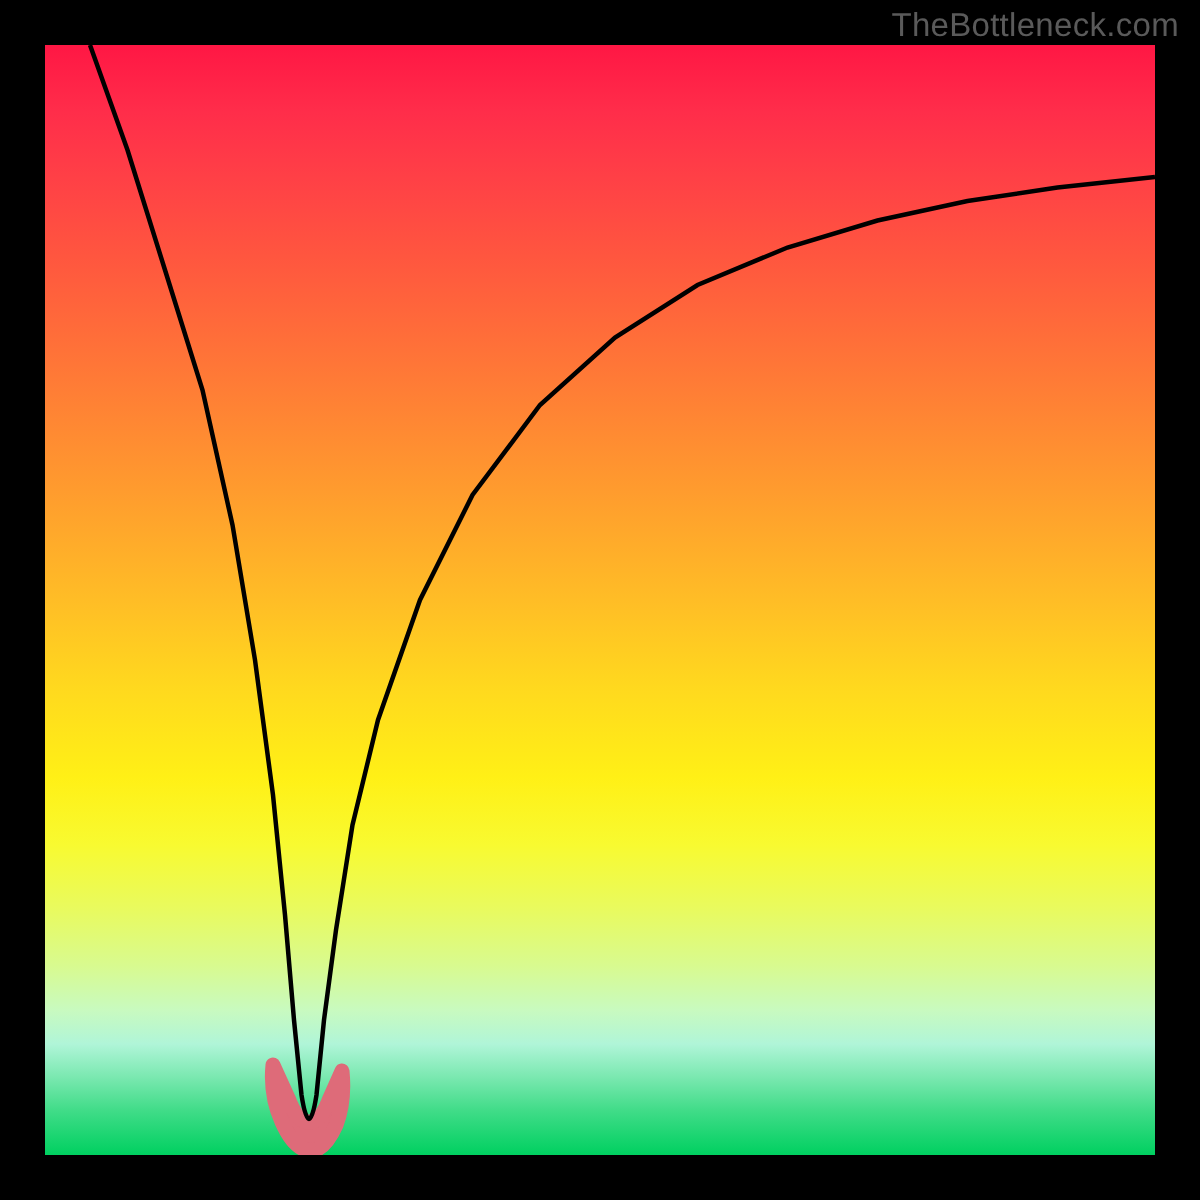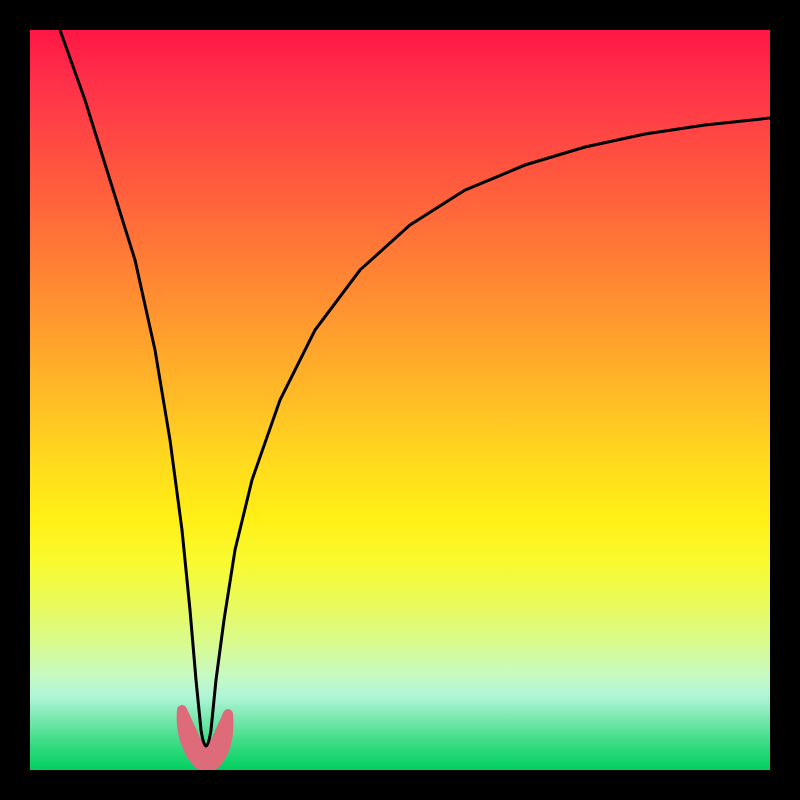--- a/index.html
+++ b/index.html
@@ -105,13 +105,14 @@
                L 330 240
                L 380 195
                L 435 160
                L 495 135
                L 555 117
                L 615 104
                L 675 95
                L 740 88" fill="none" stroke="#000" stroke-width="3"></path>
     </svg>
   </div>
+  <div class="watermark">TheBottleneck.com</div>
 </div>
 
 </body></html>

